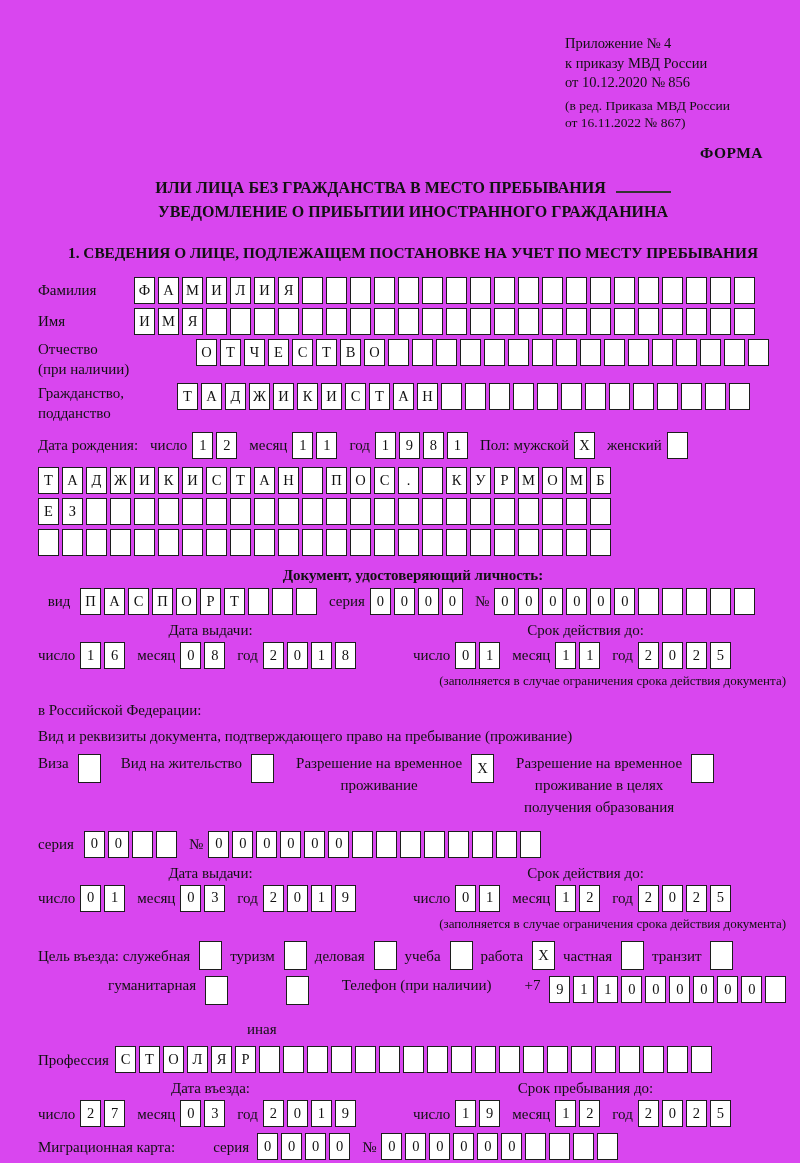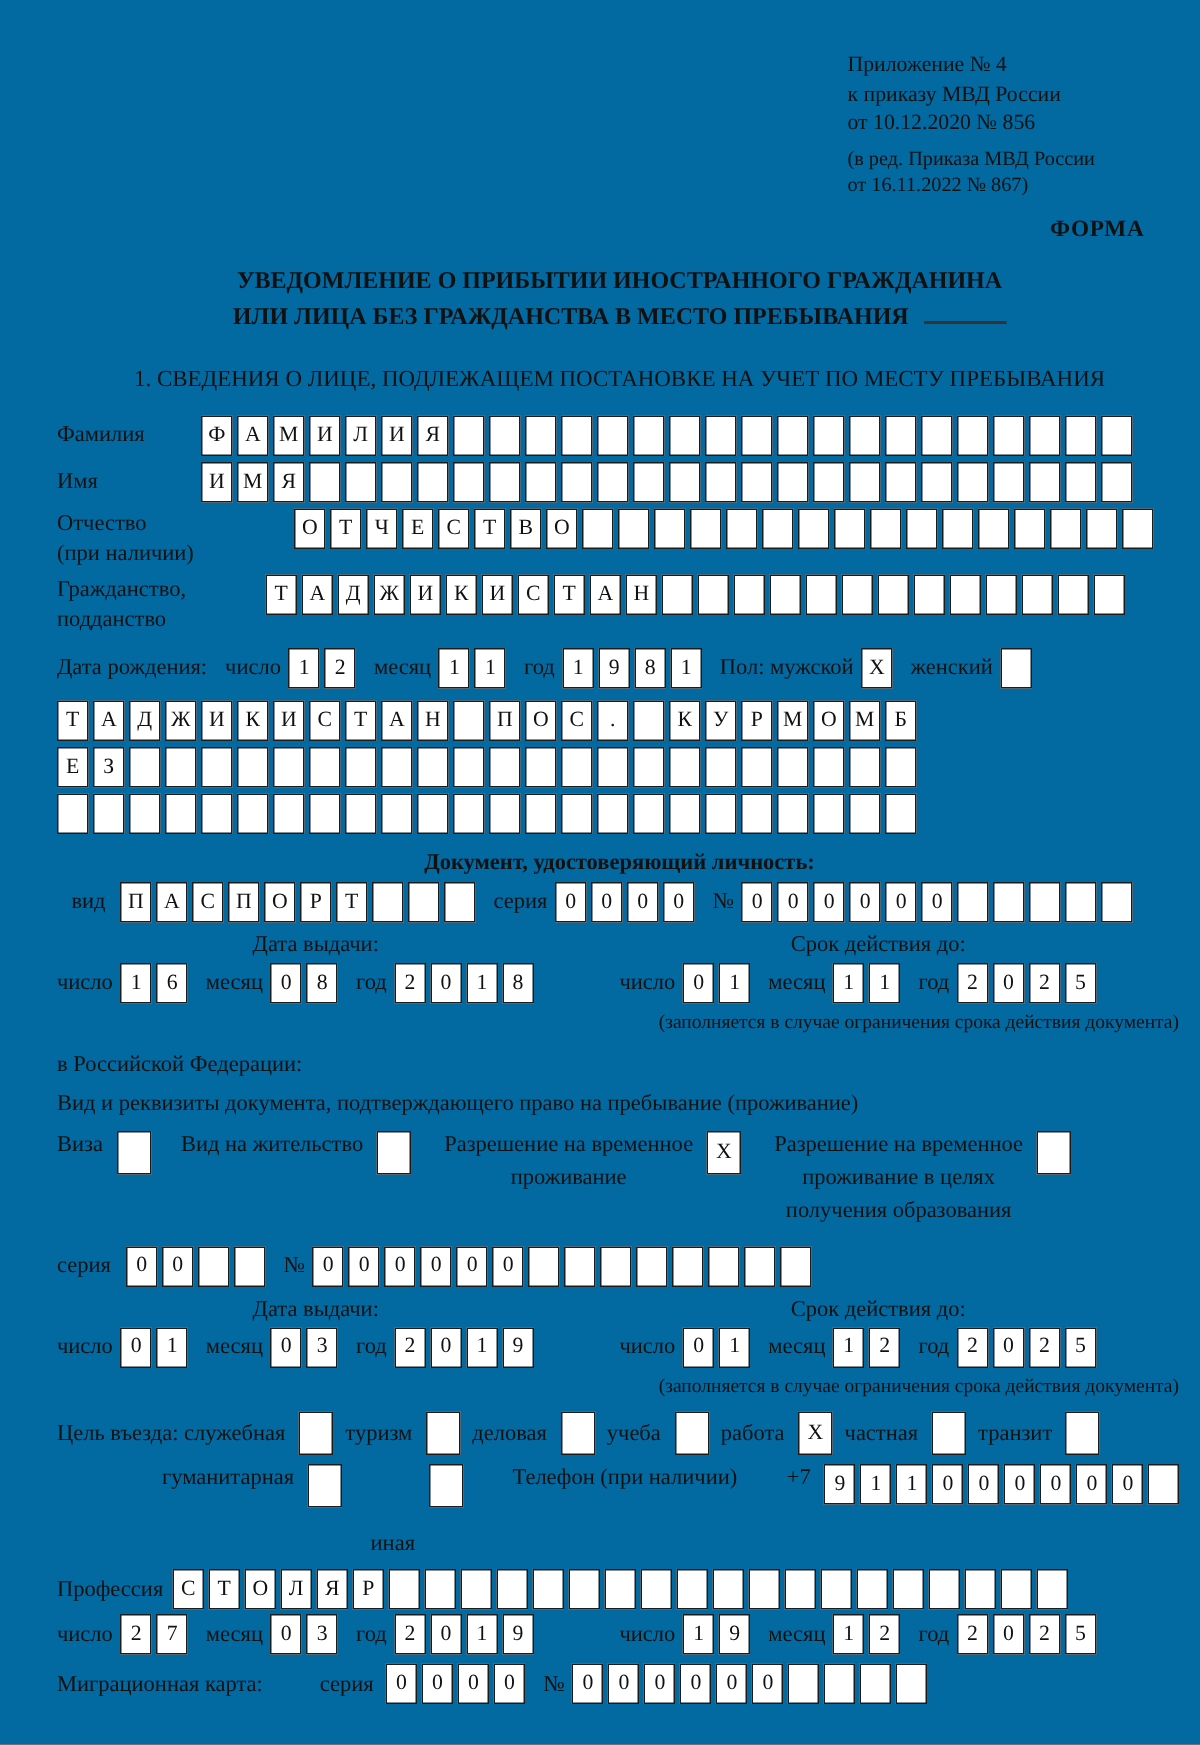--- a/index.html
+++ b/index.html
@@ -1,28 +1,28 @@
 <!DOCTYPE html>
 <html><head>
 <meta charset="utf-8">
 <style>
   html,body{margin:0;padding:0;background:#888;}
   .page{
     width:800px;height:1163px;box-sizing:border-box;margin:0 auto;
-    background:#0369a1;color:#111;
+    background:#d946ef;color:#111;
     font-family:"Liberation Serif","DejaVu Serif",serif;
     font-size:15px;line-height:1.2;
     padding:34px 12px 0 38px;overflow:hidden;position:relative;
   }
   .annex{margin-left:527px;width:220px;font-size:14.5px;line-height:1.35;}
   .annex .note{font-size:13.5px;margin-top:4px;line-height:1.3;}
   .forma{text-align:right;padding-right:25px;font-weight:bold;font-size:15.5px;margin-top:12px;letter-spacing:.5px;}
   .title{text-align:center;font-weight:bold;font-size:16px;margin-top:14px;line-height:1.5;}
   .blank-line{display:inline-block;width:55px;border-bottom:2px solid #333;margin-left:10px;}
-  .sec1{text-align:center;font-weight:normal;font-size:15.3px;margin-top:20px;margin-bottom:14px;}
+  .sec1{text-align:center;font-weight:bold;font-size:15.3px;margin-top:20px;margin-bottom:14px;}
   .frow{display:flex;align-items:center;margin-top:4px;}
   .frow.top{align-items:flex-start;}
   .lblcol{flex:0 0 auto;line-height:1.35;}
   .w96{width:96px;} .w158{width:158px;} .w139{width:139px;} .w109{width:109px;} .w77{width:77px;}
   .cells{display:inline-flex;gap:3px;flex:0 0 auto;vertical-align:middle;}
   .cell{
     width:19px;height:25px;border:1.5px solid #1c1c1c;background:#fff;
     display:inline-flex;align-items:center;justify-content:center;
     font-size:14.5px;flex:0 0 auto;
   }
@@ -60,24 +60,24 @@
     <div>к приказу МВД России</div>
     <div>от 10.12.2020 № 856</div>
     <div class="note">
       <div>(в ред. Приказа МВД России</div>
       <div>от 16.11.2022 № 867)</div>
     </div>
   </div>
   <div class="forma">ФОРМА</div>
 
   <div class="title">
-    <div>УВЕДОМЛЕНИЕ О ПРИБЫТИИ ИНОСТРАННОГО ГРАЖДАНИНА</div>
     <div>
       <span>ИЛИ ЛИЦА БЕЗ ГРАЖДАНСТВА В МЕСТО ПРЕБЫВАНИЯ</span><span class="blank-line"></span>
     </div>
+    <div>УВЕДОМЛЕНИЕ О ПРИБЫТИИ ИНОСТРАННОГО ГРАЖДАНИНА</div>
   </div>
   <div class="sec1">1. СВЕДЕНИЯ О ЛИЦЕ, ПОДЛЕЖАЩЕМ ПОСТАНОВКЕ НА УЧЕТ ПО МЕСТУ ПРЕБЫВАНИЯ</div>
 
   <div class="frow">
     <span class="lblcol w96">Фамилия</span>
     <span class="cells">
         <span class="cell">Ф</span>
         <span class="cell">А</span>
         <span class="cell">М</span>
         <span class="cell">И</span>
@@ -587,20 +587,24 @@
         <span class="cell"></span>
         <span class="cell"></span>
         <span class="cell"></span>
         <span class="cell"></span>
         <span class="cell"></span>
         <span class="cell"></span>
         <span class="cell"></span>
       </span>
   </div>
 
+  <div class="dheads">
+    <span class="h1">Дата въезда:</span>
+    <span class="h2">Срок пребывания до:</span>
+  </div>
   <div class="drow">
     <span class="half1">
       <span class="dl first">число</span>
       <span class="cells">
           <span class="cell">2</span>
           <span class="cell">7</span>
         </span>
       <span class="dl">месяц</span>
       <span class="cells">
           <span class="cell">0</span>

